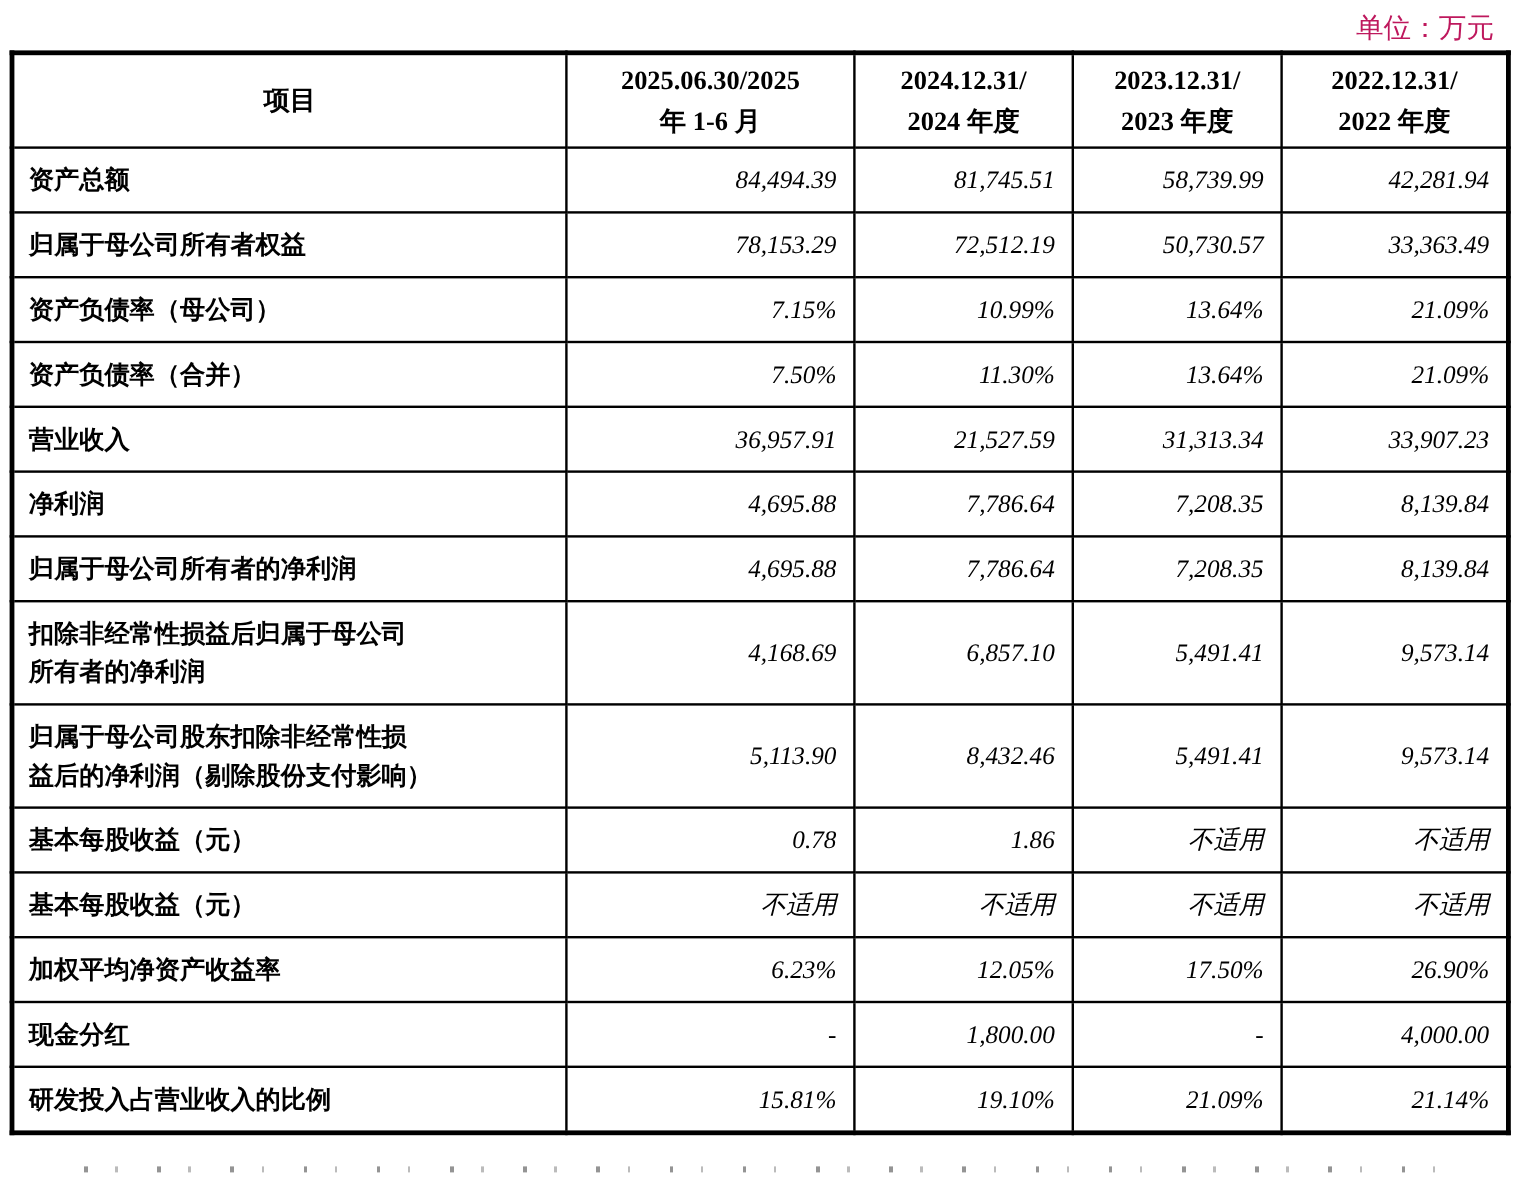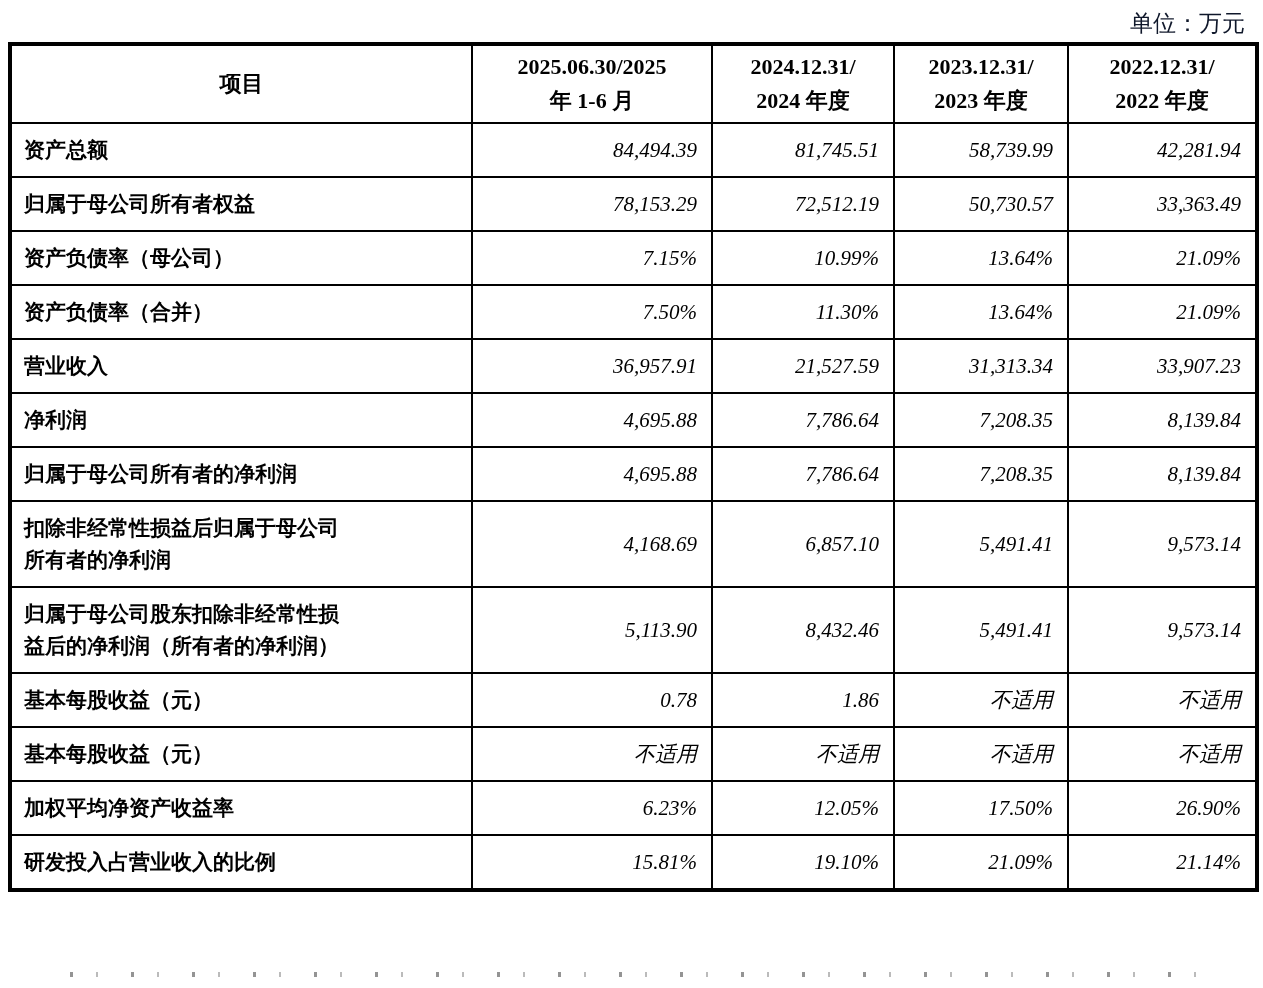--- a/index.html
+++ b/index.html
@@ -12,21 +12,21 @@
     color: #000000;
     position: relative;
     overflow: hidden;
   }
   .unit-label {
     position: absolute;
     top: 10px;
     right: 18px;
     font-size: 23px;
     line-height: 28px;
-    color: #0f172a;
+    color: #be185d;
     font-family: "Liberation Serif", "DejaVu Serif", serif;
   }
   table.fin-table {
     position: absolute;
     left: 8px;
     top: 42px;
     width: 1247px;
     border-collapse: collapse;
     table-layout: fixed;
     border: 4px solid #000000;
@@ -153,21 +153,21 @@
       <tr>
         <td class="label-cell">扣除非经常性损益后归属于母公司
 所有者的净利润</td>
         <td class="value-cell">4,168.69</td>
         <td class="value-cell">6,857.10</td>
         <td class="value-cell">5,491.41</td>
         <td class="value-cell">9,573.14</td>
       </tr>
       <tr>
         <td class="label-cell">归属于母公司股东扣除非经常性损
-益后的净利润（所有者的净利润）</td>
+益后的净利润（剔除股份支付影响）</td>
         <td class="value-cell">5,113.90</td>
         <td class="value-cell">8,432.46</td>
         <td class="value-cell">5,491.41</td>
         <td class="value-cell">9,573.14</td>
       </tr>
       <tr>
         <td class="label-cell">基本每股收益（元）</td>
         <td class="value-cell">0.78</td>
         <td class="value-cell">1.86</td>
         <td class="value-cell">不适用</td>
@@ -181,20 +181,27 @@
         <td class="value-cell">不适用</td>
       </tr>
       <tr>
         <td class="label-cell">加权平均净资产收益率</td>
         <td class="value-cell">6.23%</td>
         <td class="value-cell">12.05%</td>
         <td class="value-cell">17.50%</td>
         <td class="value-cell">26.90%</td>
       </tr>
       <tr>
+        <td class="label-cell">现金分红</td>
+        <td class="value-cell">-</td>
+        <td class="value-cell">1,800.00</td>
+        <td class="value-cell">-</td>
+        <td class="value-cell">4,000.00</td>
+      </tr>
+      <tr>
         <td class="label-cell">研发投入占营业收入的比例</td>
         <td class="value-cell">15.81%</td>
         <td class="value-cell">19.10%</td>
         <td class="value-cell">21.09%</td>
         <td class="value-cell">21.14%</td>
       </tr>
     </tbody>
 </table>
 
 <div class="clipped-remnant"></div>

